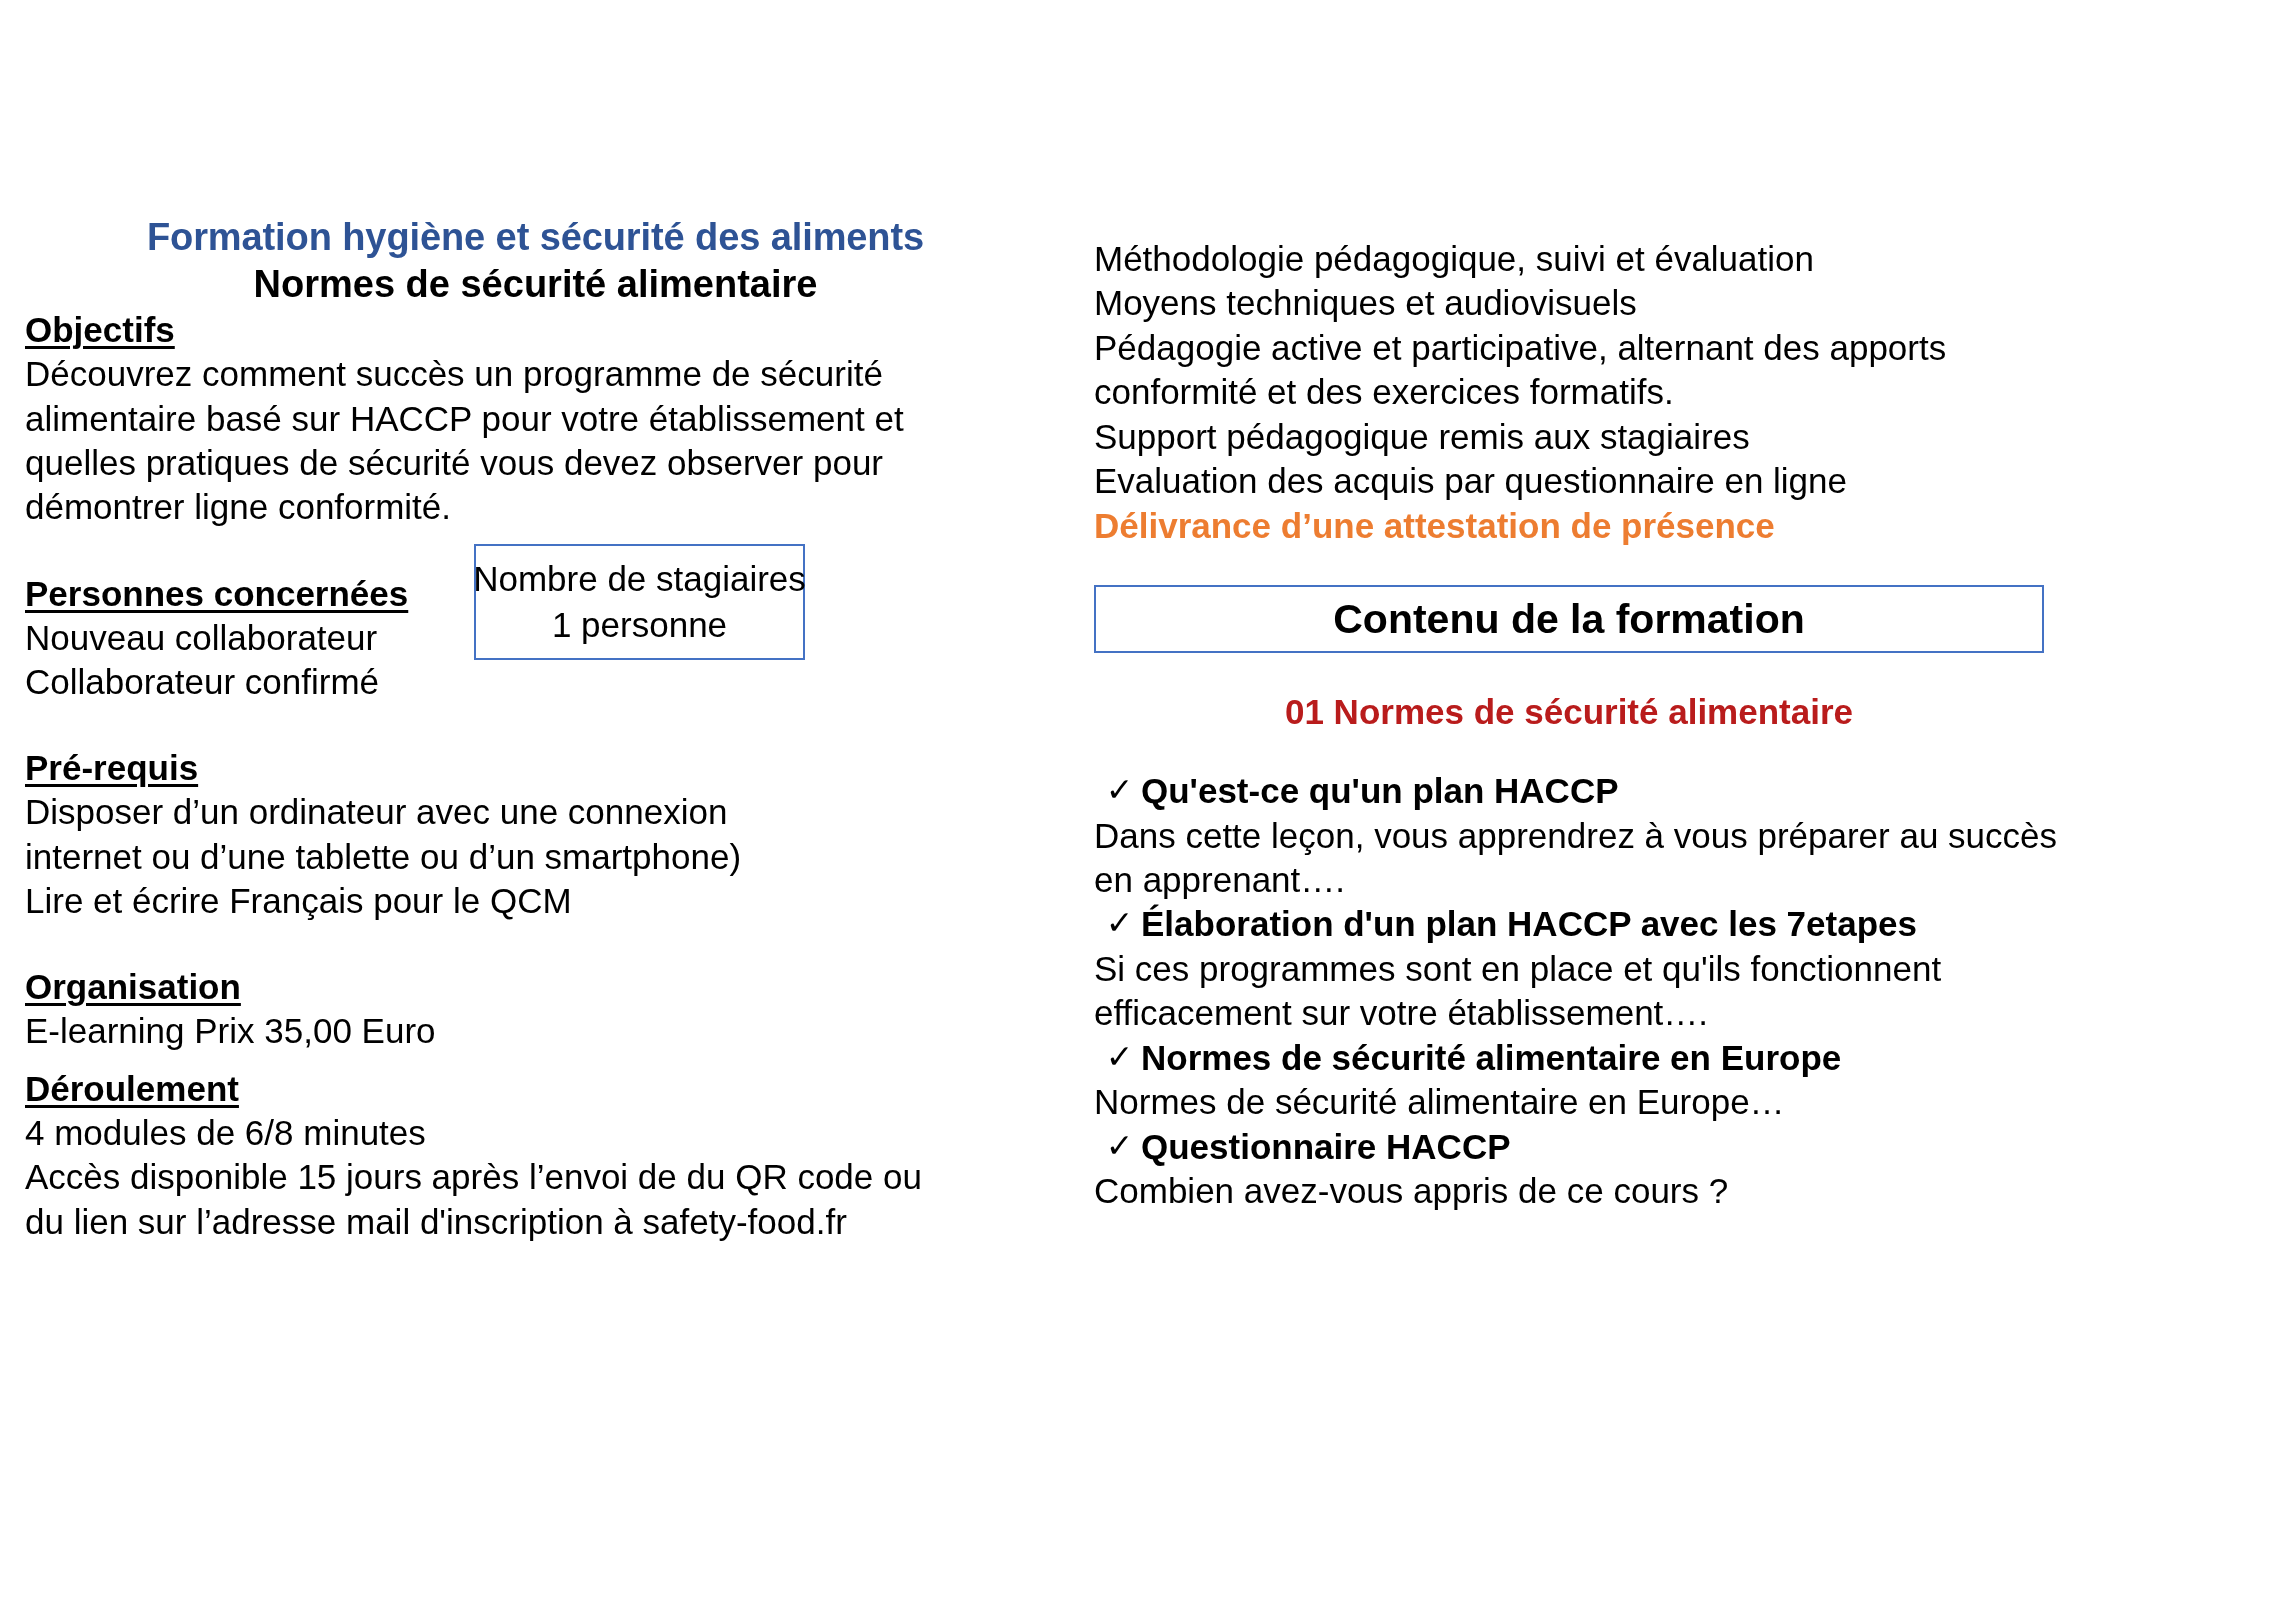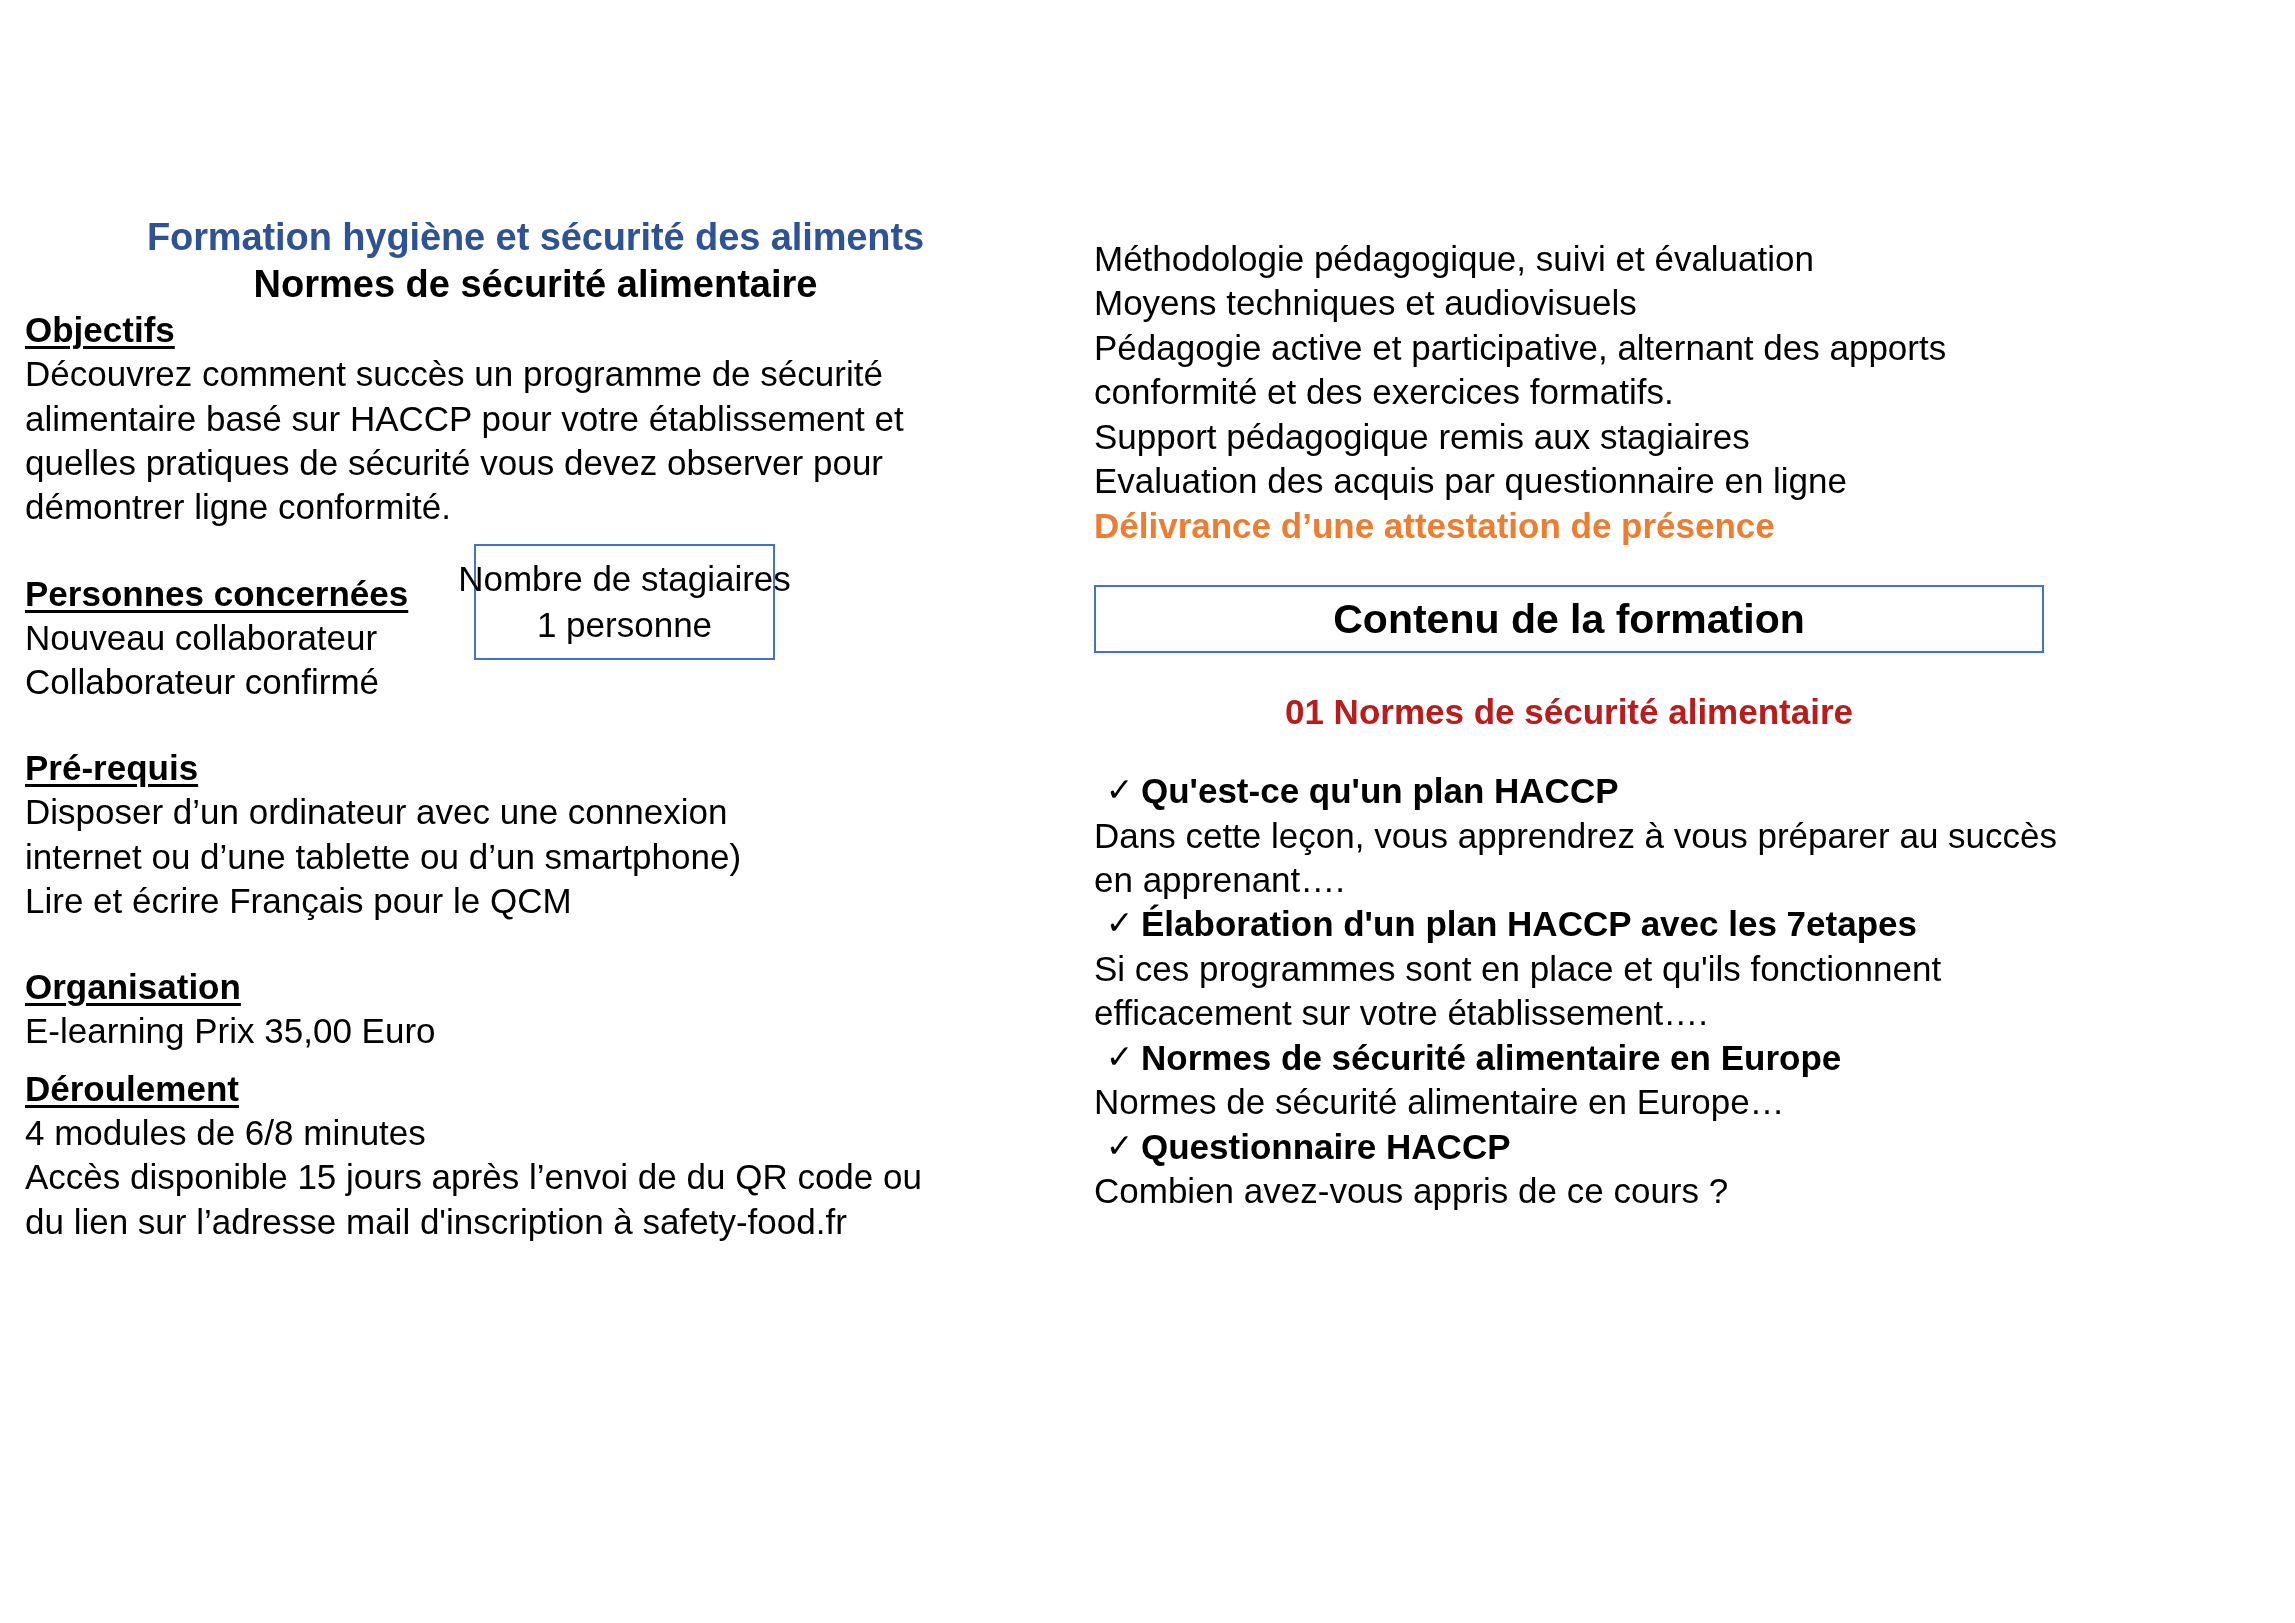--- a/index.html
+++ b/index.html
@@ -78,21 +78,21 @@
   .gap-lg { height: 43px; }
 
   
   .stagiaires-row {
     position: relative;
   }
   .box-stagiaires {
     position: absolute;
     left: 449px;
     top: -29px;
-    width: 301px;
+    width: 331px;
     height: 116px;
     border: 2px solid #4472C4;
     background: #ffffff;
     box-sizing: border-box;
     display: flex;
     flex-direction: column;
     align-items: center;
     justify-content: center;
   }
   .box-stagiaires .bx-line {

